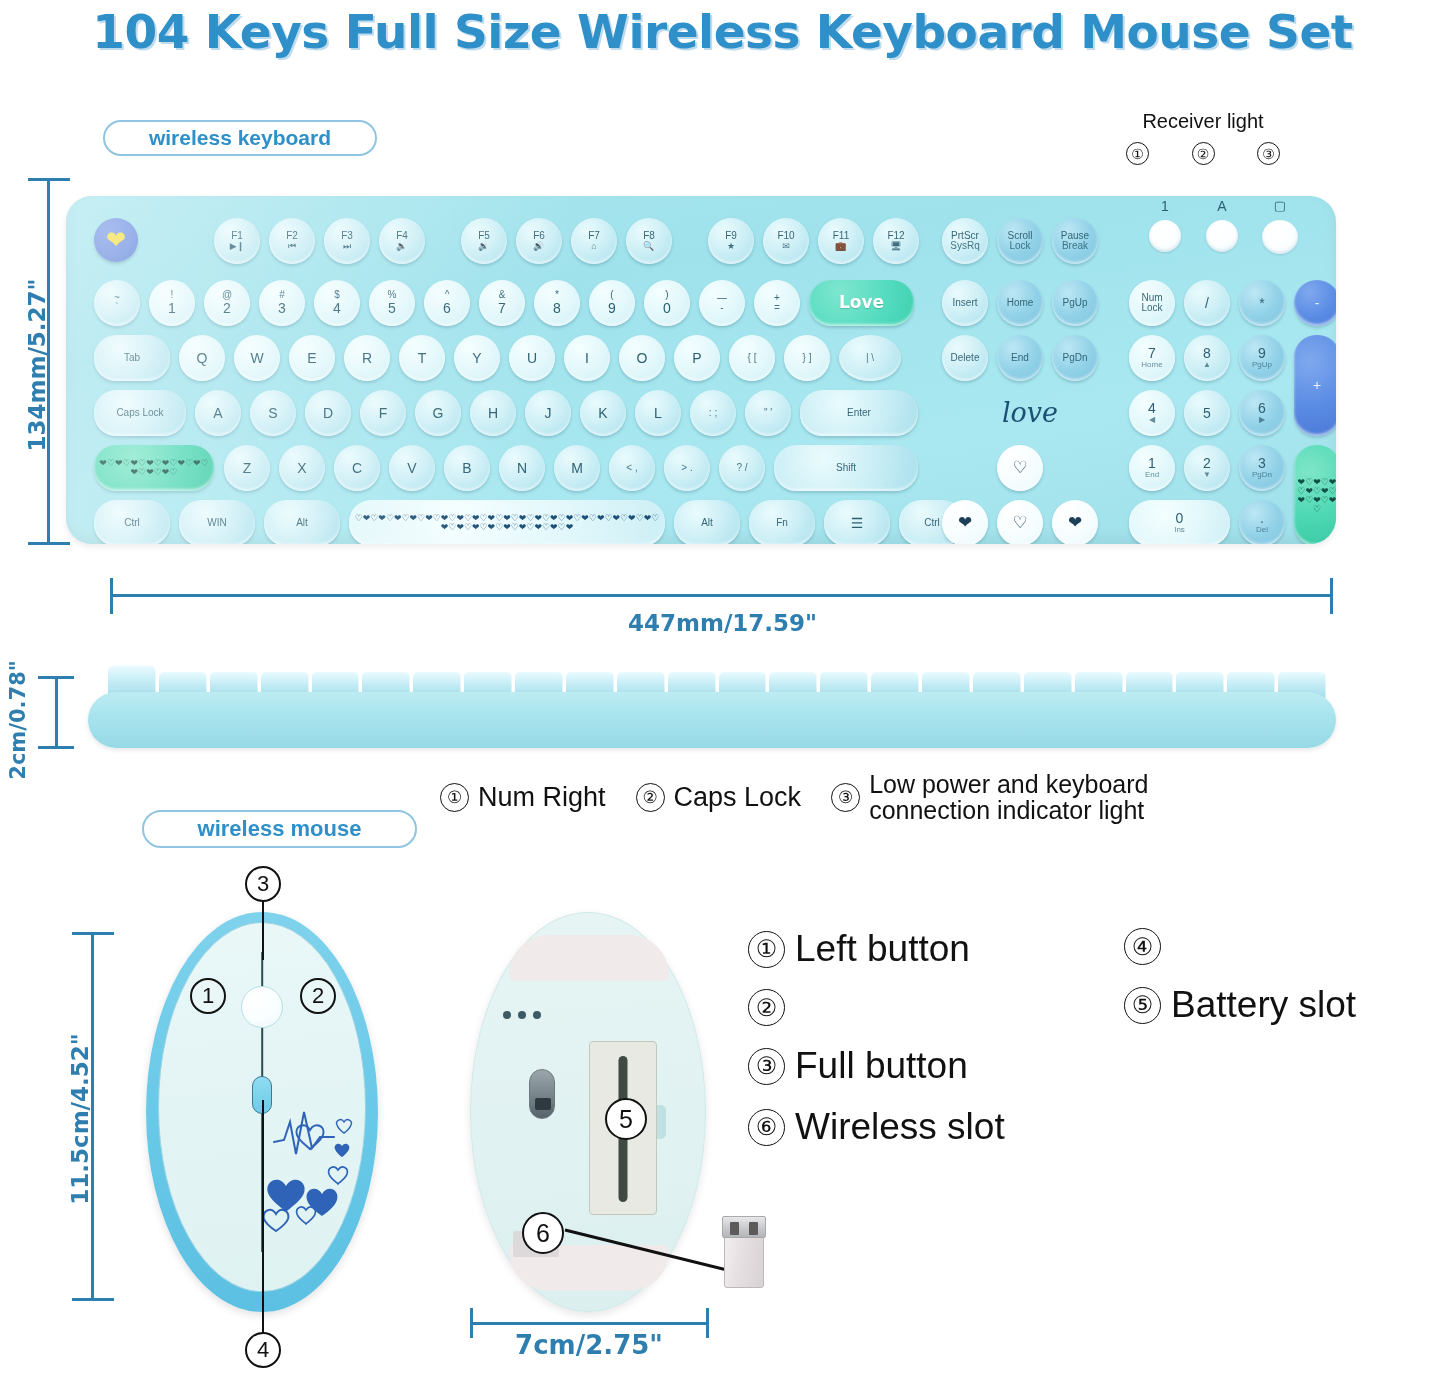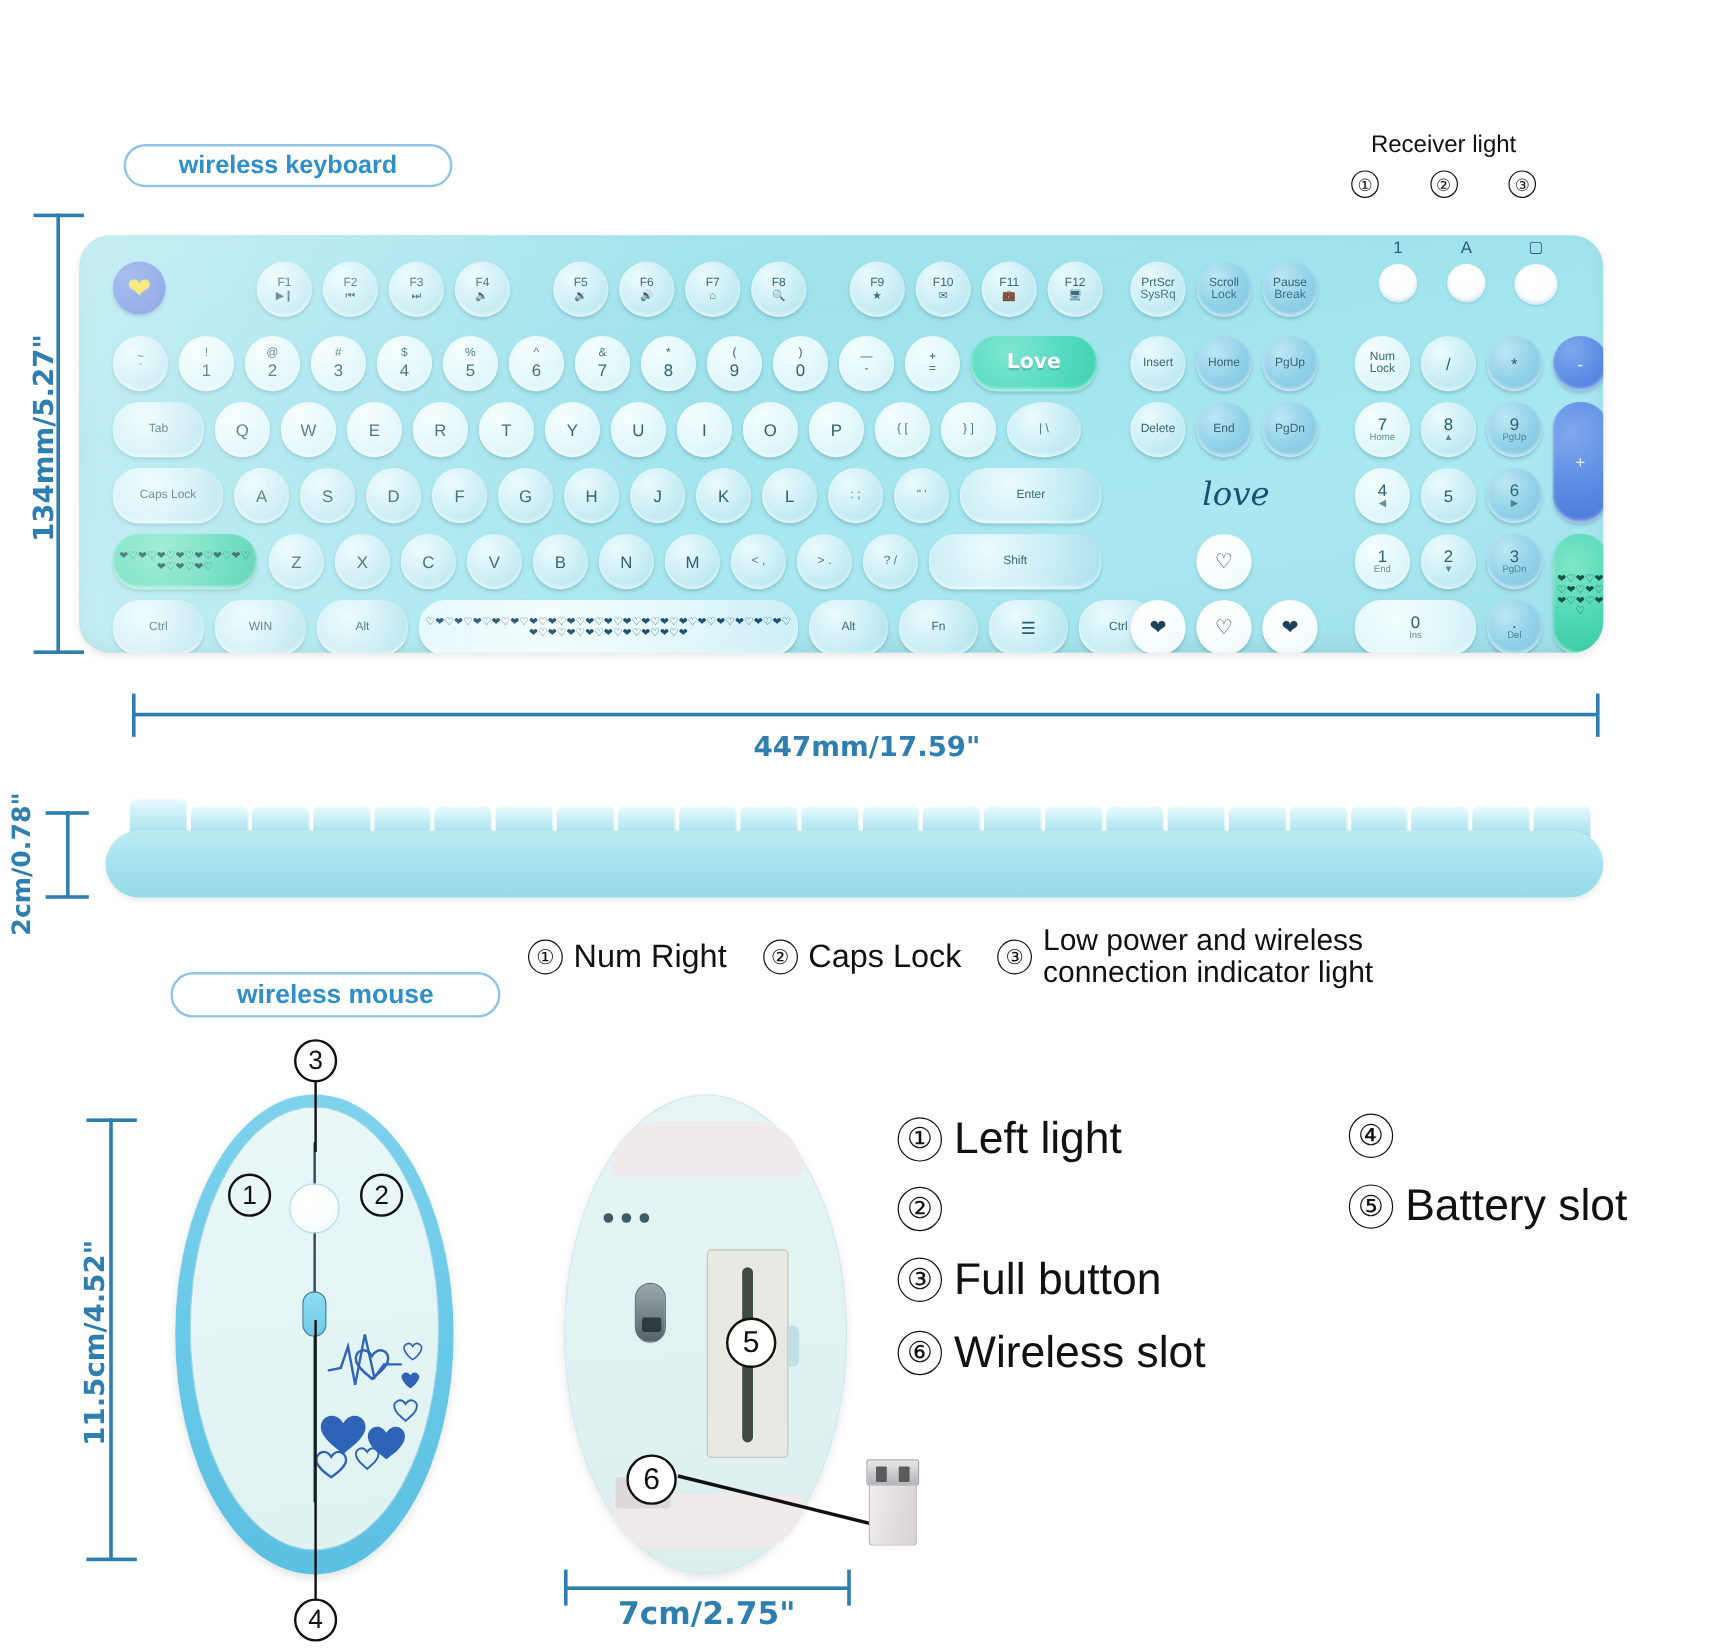--- a/index.html
+++ b/index.html
@@ -284,20 +284,21 @@
     background: linear-gradient(180deg,#e8e8ea 0%, #c9cacd 55%, #b3b5b9 100%);
     border: 1px solid #a8aaae; border-radius: 2px;
   }
   .usb-pin { position: absolute; width: 9px; height: 13px; background: #5d5a5c; border-radius: 1px; }
 </style>
 </head>
 <body>
 
 <div id="page">
 
+  <div class="title">104 Keys Full Size Wireless Keyboard Mouse Set</div>
 
   <div class="badge" id="badge-mouse">
     <span>wireless mouse</span>
   </div>
   <div class="badge" id="badge-keyboard">
     <span>wireless keyboard</span>
   </div>
 
   <div id="indicator-head">Receiver light</div>
   <div id="indicator-nums">
@@ -721,21 +722,21 @@
     <div class="item" style="margin-right:30px;">
       <span class="circnum">①</span>
       <span class="txt">Num Right</span>
     </div>
     <div class="item" style="margin-right:30px;">
       <span class="circnum">②</span>
       <span class="txt">Caps  Lock</span>
     </div>
     <div class="item">
       <span class="circnum">③</span>
-      <span class="txt two">Low power and wireless connection indicator light</span>
+      <span class="txt two">Low power and keyboard connection indicator light</span>
     </div>
   </div>
 
   <div class="cap-h" style="left:72px; top:932px; width:42px;"></div>
   <div class="dim-v-line" style="left:91px; top:932px; height:368px;"></div>
   <div class="cap-h" style="left:72px; top:1298px; width:42px;"></div>
   <div class="dim-label-v" style="left:-15px; top:1106px; width:190px; text-align:center; font-size:23px;">11.5cm/4.52"</div>
 
   <div id="mouse-top">
     <div id="mouse-top-face"></div>
@@ -807,21 +808,21 @@
 
   <div class="cap-v" style="left:470px; top:1308px; height:30px;"></div>
   <div class="dim-h-line" style="left:470px; top:1322px; width:238px;"></div>
   <div class="cap-v" style="left:706px; top:1308px; height:30px;"></div>
   <div class="dim-label-h" style="left:470px; top:1330px; width:238px; text-align:center; font-size:26px;">7cm/2.75"</div>
 
   <div id="legend-mouse">
     <div class="lm-col" style="left:0; top:0;">
       <div class="lm-row">
         <span class="circnum">①</span>
-        <span class="txt">Left light</span>
+        <span class="txt">Left button</span>
       </div>
       <div class="lm-row">
         <span class="circnum">②</span>
       </div>
       <div class="lm-row">
         <span class="circnum">③</span>
         <span class="txt">Full button</span>
       </div>
       <div class="lm-row">
         <span class="circnum">⑥</span>

